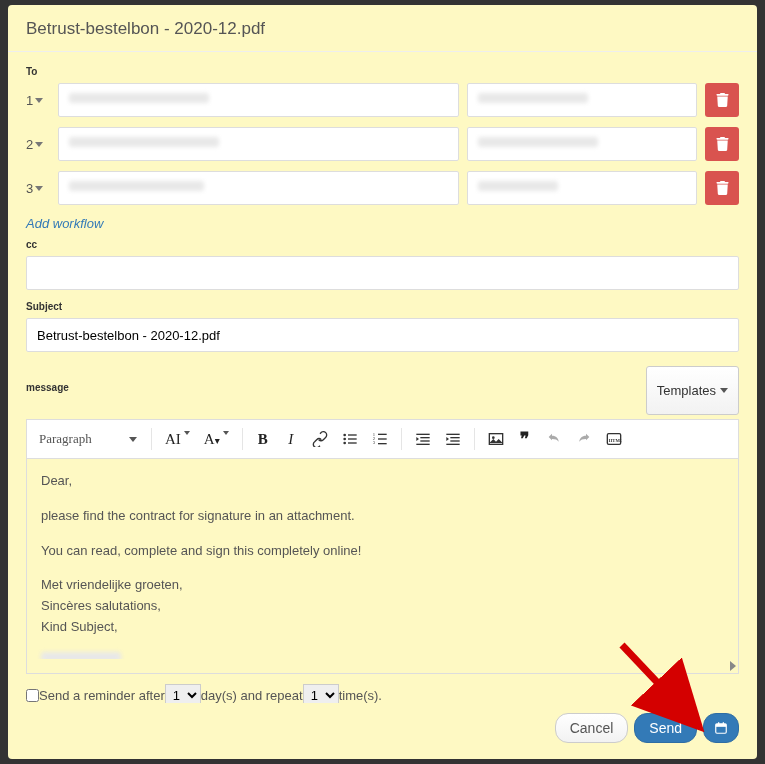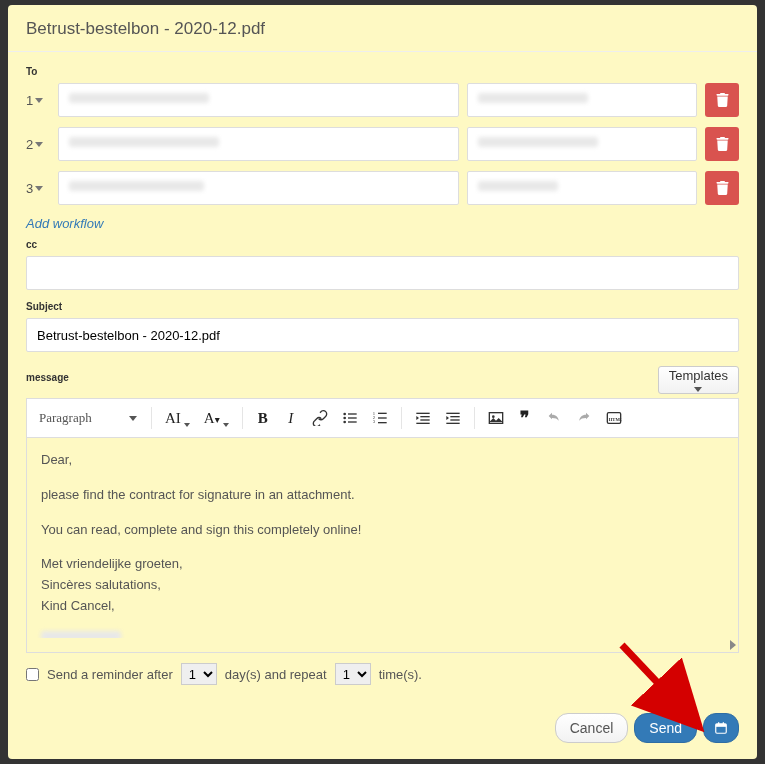--- a/index.html
+++ b/index.html
@@ -111,28 +111,27 @@
   height: 34px;
   font-size: 13px;
 }
 .subject-section { margin-top: 11px; }
 .message-section { margin-top: 14px; position: relative; }
 .message-header { display:flex; justify-content:space-between; align-items:center; }
 .templates-btn {
   border: 1px solid #ccc;
   background: linear-gradient(#fff,#f2f2f2);
   border-radius: 3px;
-  padding: 1px 10px;
+  padding: 16px 10px;
   font-size: 13px;
   color: #333;
   cursor: pointer;
   display:flex;
   align-items:center;
   gap:4px;
-  flex-direction:column;
 }
 .templates-btn .caret {
   width:0;height:0;border-left:4px solid transparent;border-right:4px solid transparent;border-top:5px solid #555;
 }
 .editor-wrap {
   border: 1px solid #ddd;
   margin-top: 4px;
 }
 .toolbar {
   border-bottom: 1px solid #ddd;
@@ -165,21 +164,21 @@
   width:0;height:0;border-left:4px solid transparent;border-right:4px solid transparent;border-top:5px solid #555;
 }
 .tb-btn {
   border: none;
   background: none;
   padding: 4px 5px;
   cursor: pointer;
   font-size: 15px;
   color: #222;
   display: flex;
-  align-items: flex-end;
+  align-items: flex-start;
   gap: 2px;
   min-width: 24px;
   justify-content: center;
   font-family: Georgia, serif;
 }
 .tb-btn svg { width: 16px; height: 16px; fill: #333; }
 .tb-btn .sm-chev {
   width:0;height:0;border-left:3px solid transparent;border-right:3px solid transparent;border-top:4px solid #555;
   margin-left: 1px;
 }
@@ -208,21 +207,21 @@
 .hscroll-arrow {
   width:0;height:0;
   border-top:5px solid transparent;
   border-bottom:5px solid transparent;
   border-left:6px solid #888;
 }
 .reminder-row {
   margin-top: 10px;
   display:flex;
   align-items:center;
-  gap:8px;
+  gap:0;
   font-size: 13px;
   color:#555;
 }
 .reminder-row select {
   border: 1px solid #ccc;
   padding: 1px 3px;
   font-size: 13px;
   height: 22px;
 }
 .reminder-row input[type=checkbox]{ width:13px; height:13px; }
@@ -430,21 +429,21 @@
               </svg>
             </button>
         </div>
 
         <div class="editor-body">
           <p>Dear,</p>
           <p>please find the contract for signature in an attachment.</p>
           <p>You can read, complete and sign this completely online!</p>
           <p class="sig-line">Met vriendelijke groeten,</p>
           <p class="sig-line">Sincères salutations,</p>
-          <p class="sig-line">Kind Cancel,</p>
+          <p class="sig-line">Kind Subject,</p>
           <div class="sig-blur">
             <span class="blur-text" style="width:80px;height:10px"></span><br>
             
           </div>
         </div>
         <div class="hscroll">
           <span class="hscroll-arrow"></span>
         </div>
       </div>
     </div>

